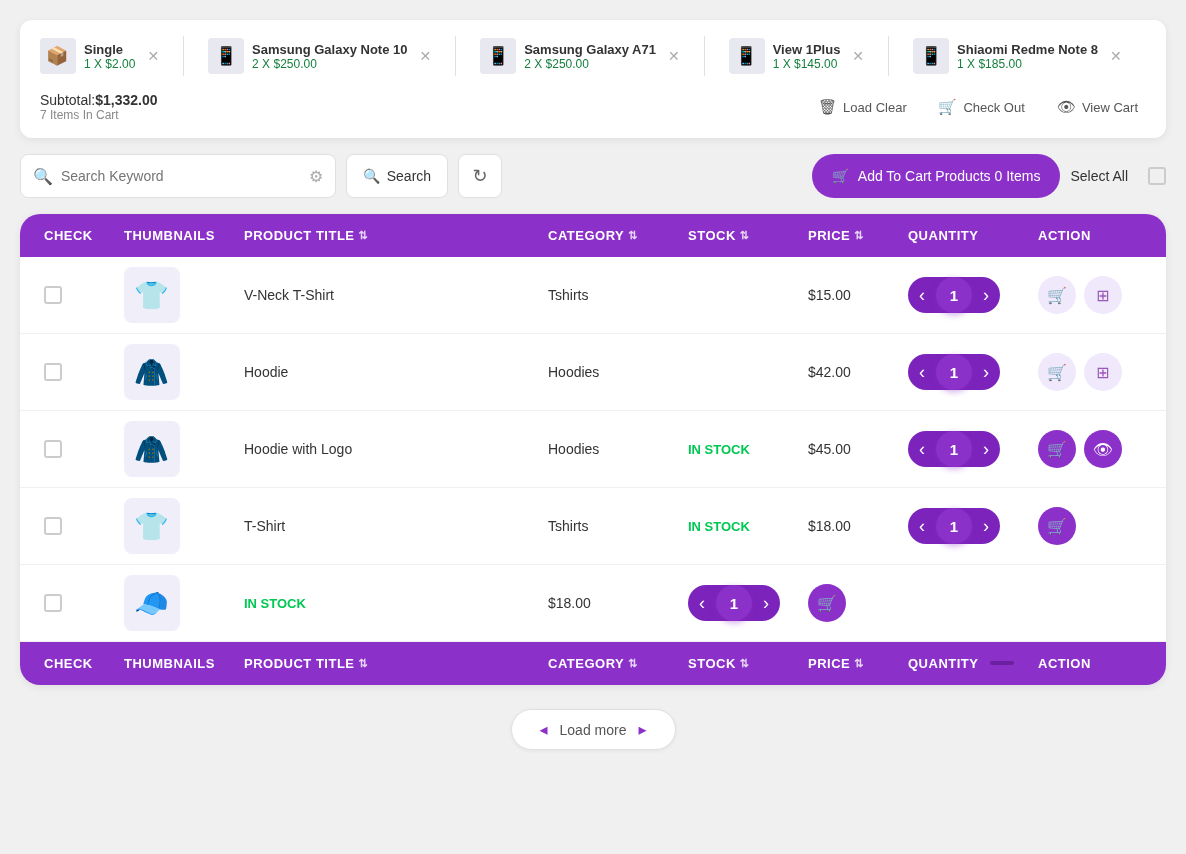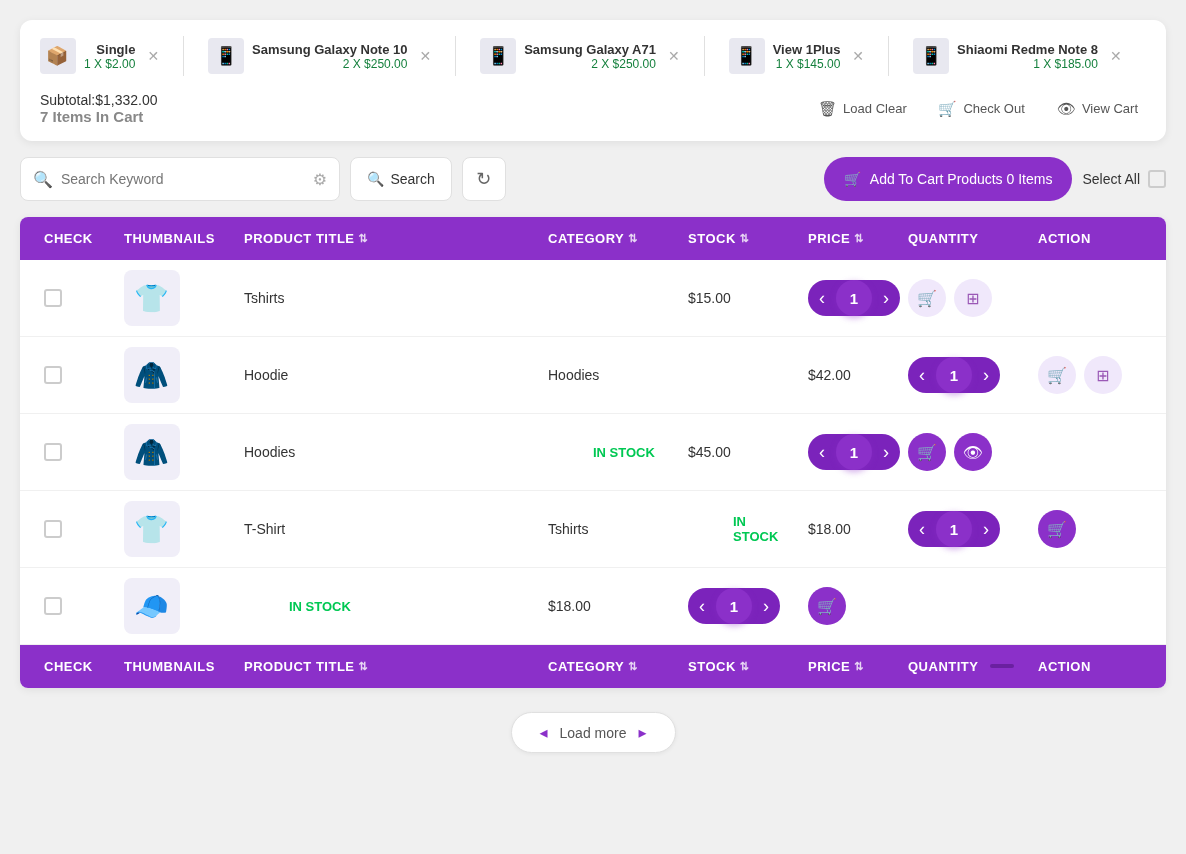--- a/index.html
+++ b/index.html
@@ -31,38 +31,38 @@
     .cart-item-thumb {
       width: 36px;
       height: 36px;
       background: #e8e8f0;
       border-radius: 4px;
       display: flex;
       align-items: center;
       justify-content: center;
       font-size: 18px;
     }
-    .cart-item-info { display: flex; flex-direction: column; text-align: right; }
+    .cart-item-info { display: flex; flex-direction: column; }
     .cart-item-name { font-weight: 600; font-size: 13px; }
     .cart-item-price { font-size: 12px; color: #15803d; }
     .cart-item-remove {
       color: #aaa;
       cursor: pointer;
       font-size: 14px;
       margin-left: 4px;
     }
     .cart-divider { width: 1px; height: 40px; background: #e0e0e0; }
     .cart-footer {
       display: flex;
       align-items: center;
       justify-content: space-between;
     }
     .cart-subtotal { font-size: 14px; }
-    .cart-subtotal strong { font-weight: 400; }
-    .cart-items-count { font-size: 15px; color: #888; font-weight: bold; }
+    .cart-subtotal strong { font-weight: 700; }
+    .cart-items-count { font-size: 12px; color: #888; }
     .cart-actions { display: flex; gap: 16px; align-items: center; }
     .cart-action-btn {
       display: flex;
       align-items: center;
       gap: 6px;
       color: #555;
       font-size: 13px;
       cursor: pointer;
       background: none;
       border: none;
@@ -136,37 +136,37 @@
       cursor: pointer;
       display: flex;
       align-items: center;
       gap: 8px;
       height: 44px;
       white-space: nowrap;
     }
     .select-all-wrap {
       display: flex;
       align-items: center;
-      gap: 8px;
+      gap: 20px;
       font-size: 14px;
       color: #333;
     }
     .select-all-checkbox {
       width: 18px;
       height: 18px;
       border: 2px solid #ccc;
       border-radius: 3px;
       cursor: pointer;
       display: flex;
       align-items: center;
       justify-content: center;
     }
 
     
-    .product-table { background: #fff; border-radius: 8px; overflow: hidden; box-shadow: 0 2px 8px rgba(0,0,0,0.07); }
+    .product-table { background: #fff; border-radius: 20px; overflow: hidden; box-shadow: 0 2px 8px rgba(0,0,0,0.07); }
     .table-header {
       background: #8b30c9;
       display: grid;
       grid-template-columns: 80px 120px 1fr 140px 120px 100px 130px 120px;
       padding: 0 16px;
       color: #fff;
       font-weight: 700;
       font-size: 13px;
       letter-spacing: 0.5px;
     }
@@ -199,21 +199,20 @@
       width: 18px;
       height: 18px;
       border: 2px solid #ccc;
       border-radius: 3px;
       cursor: pointer;
     }
     .in-stock {
       color: #00c853;
       font-weight: 700;
       font-size: 13px;
-      margin-left: 45px;
     }
     .out-of-stock { color: #ccc; font-size: 13px; }
     .price { font-weight: 500; }
 
     
     .qty-stepper {
       display: flex;
       align-items: center;
       background: #7b23bb;
       border-radius: 20px;
@@ -437,20 +436,23 @@
     </div>
 
     <div class="table-row">
       <div class="td">
         <div class="row-checkbox"></div>
       </div>
       <div class="td">
         <div class="product-thumb">👕</div>
       </div>
       <div class="td">
+        <span>V-Neck T-Shirt</span>
+      </div>
+      <div class="td">
         <span>Tshirts</span>
       </div>
       <div class="td">
         <span class="out-of-stock"></span>
       </div>
       <div class="td">
         <span class="price">$15.00</span>
       </div>
       <div class="td">
         <div class="qty-stepper">
@@ -500,20 +502,23 @@
         </div>
       </div>
     </div>
 
     <div class="table-row">
       <div class="td">
         <div class="row-checkbox"></div>
       </div>
       <div class="td">
         <div class="product-thumb">🧥</div>
+      </div>
+      <div class="td">
+        <span>Hoodie with Logo</span>
       </div>
       <div class="td">
         <span>Hoodies</span>
       </div>
       <div class="td">
         <span class="in-stock">IN STOCK</span>
       </div>
       <div class="td">
         <span class="price">$45.00</span>
       </div>

